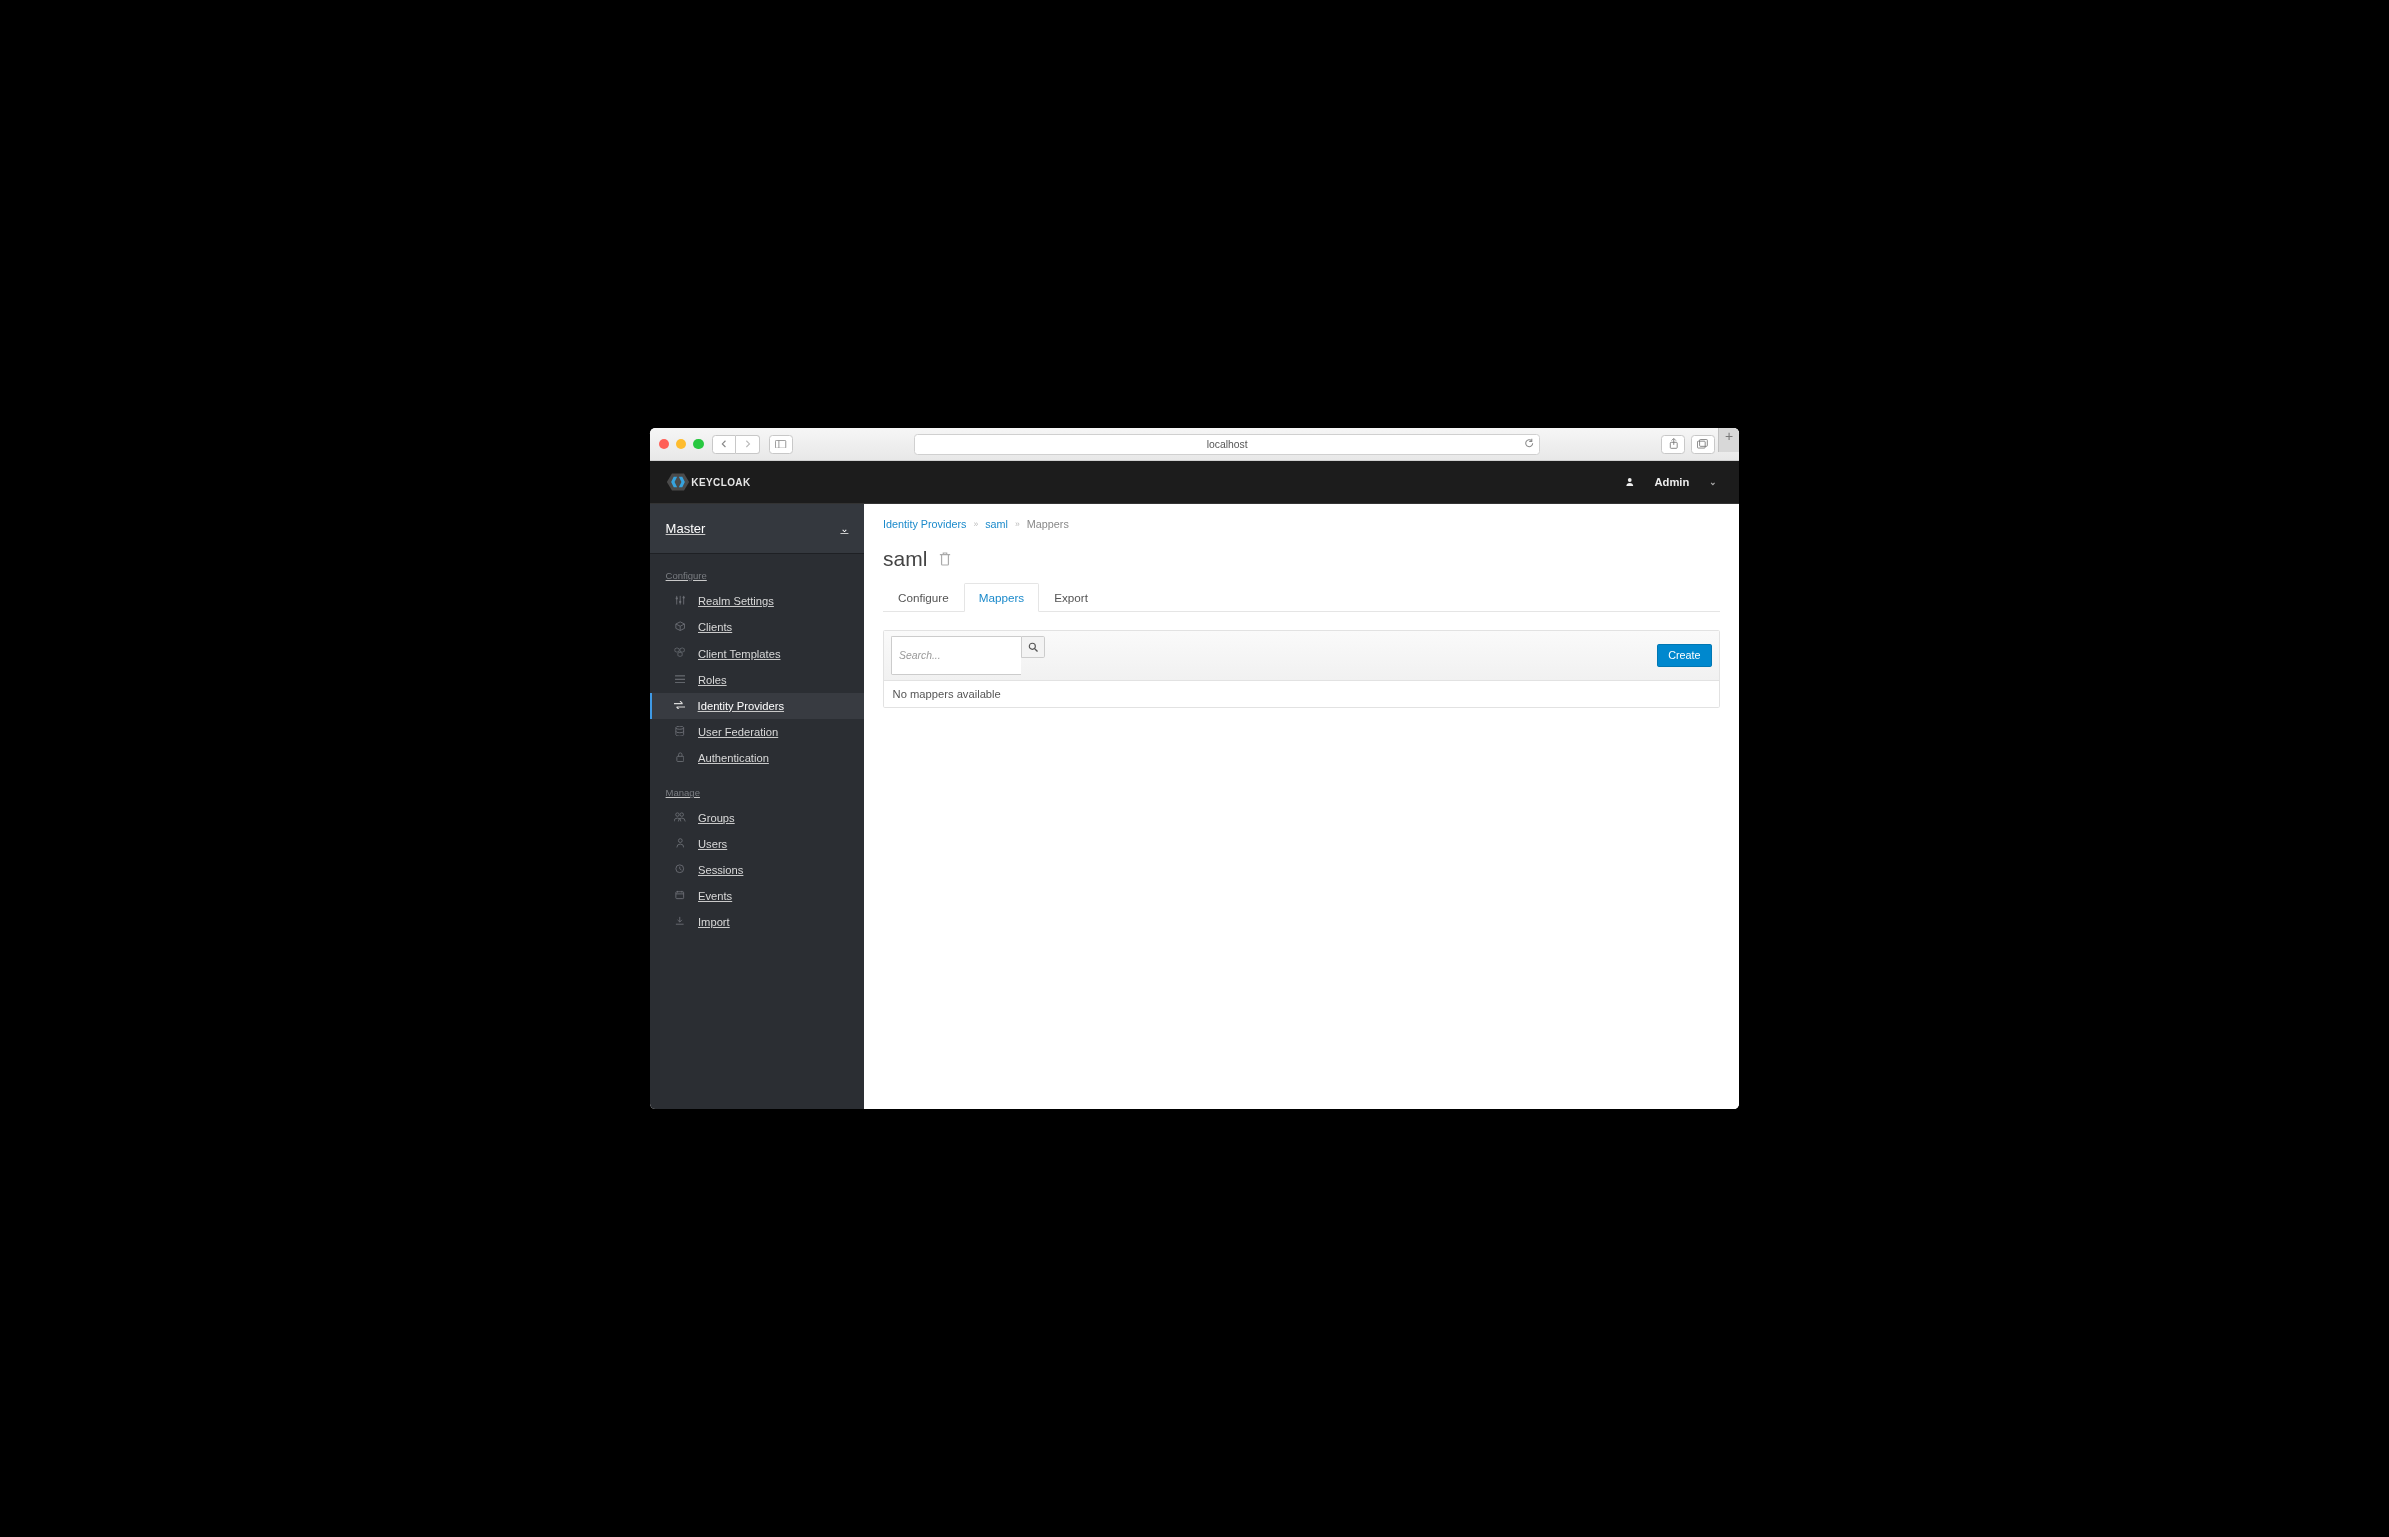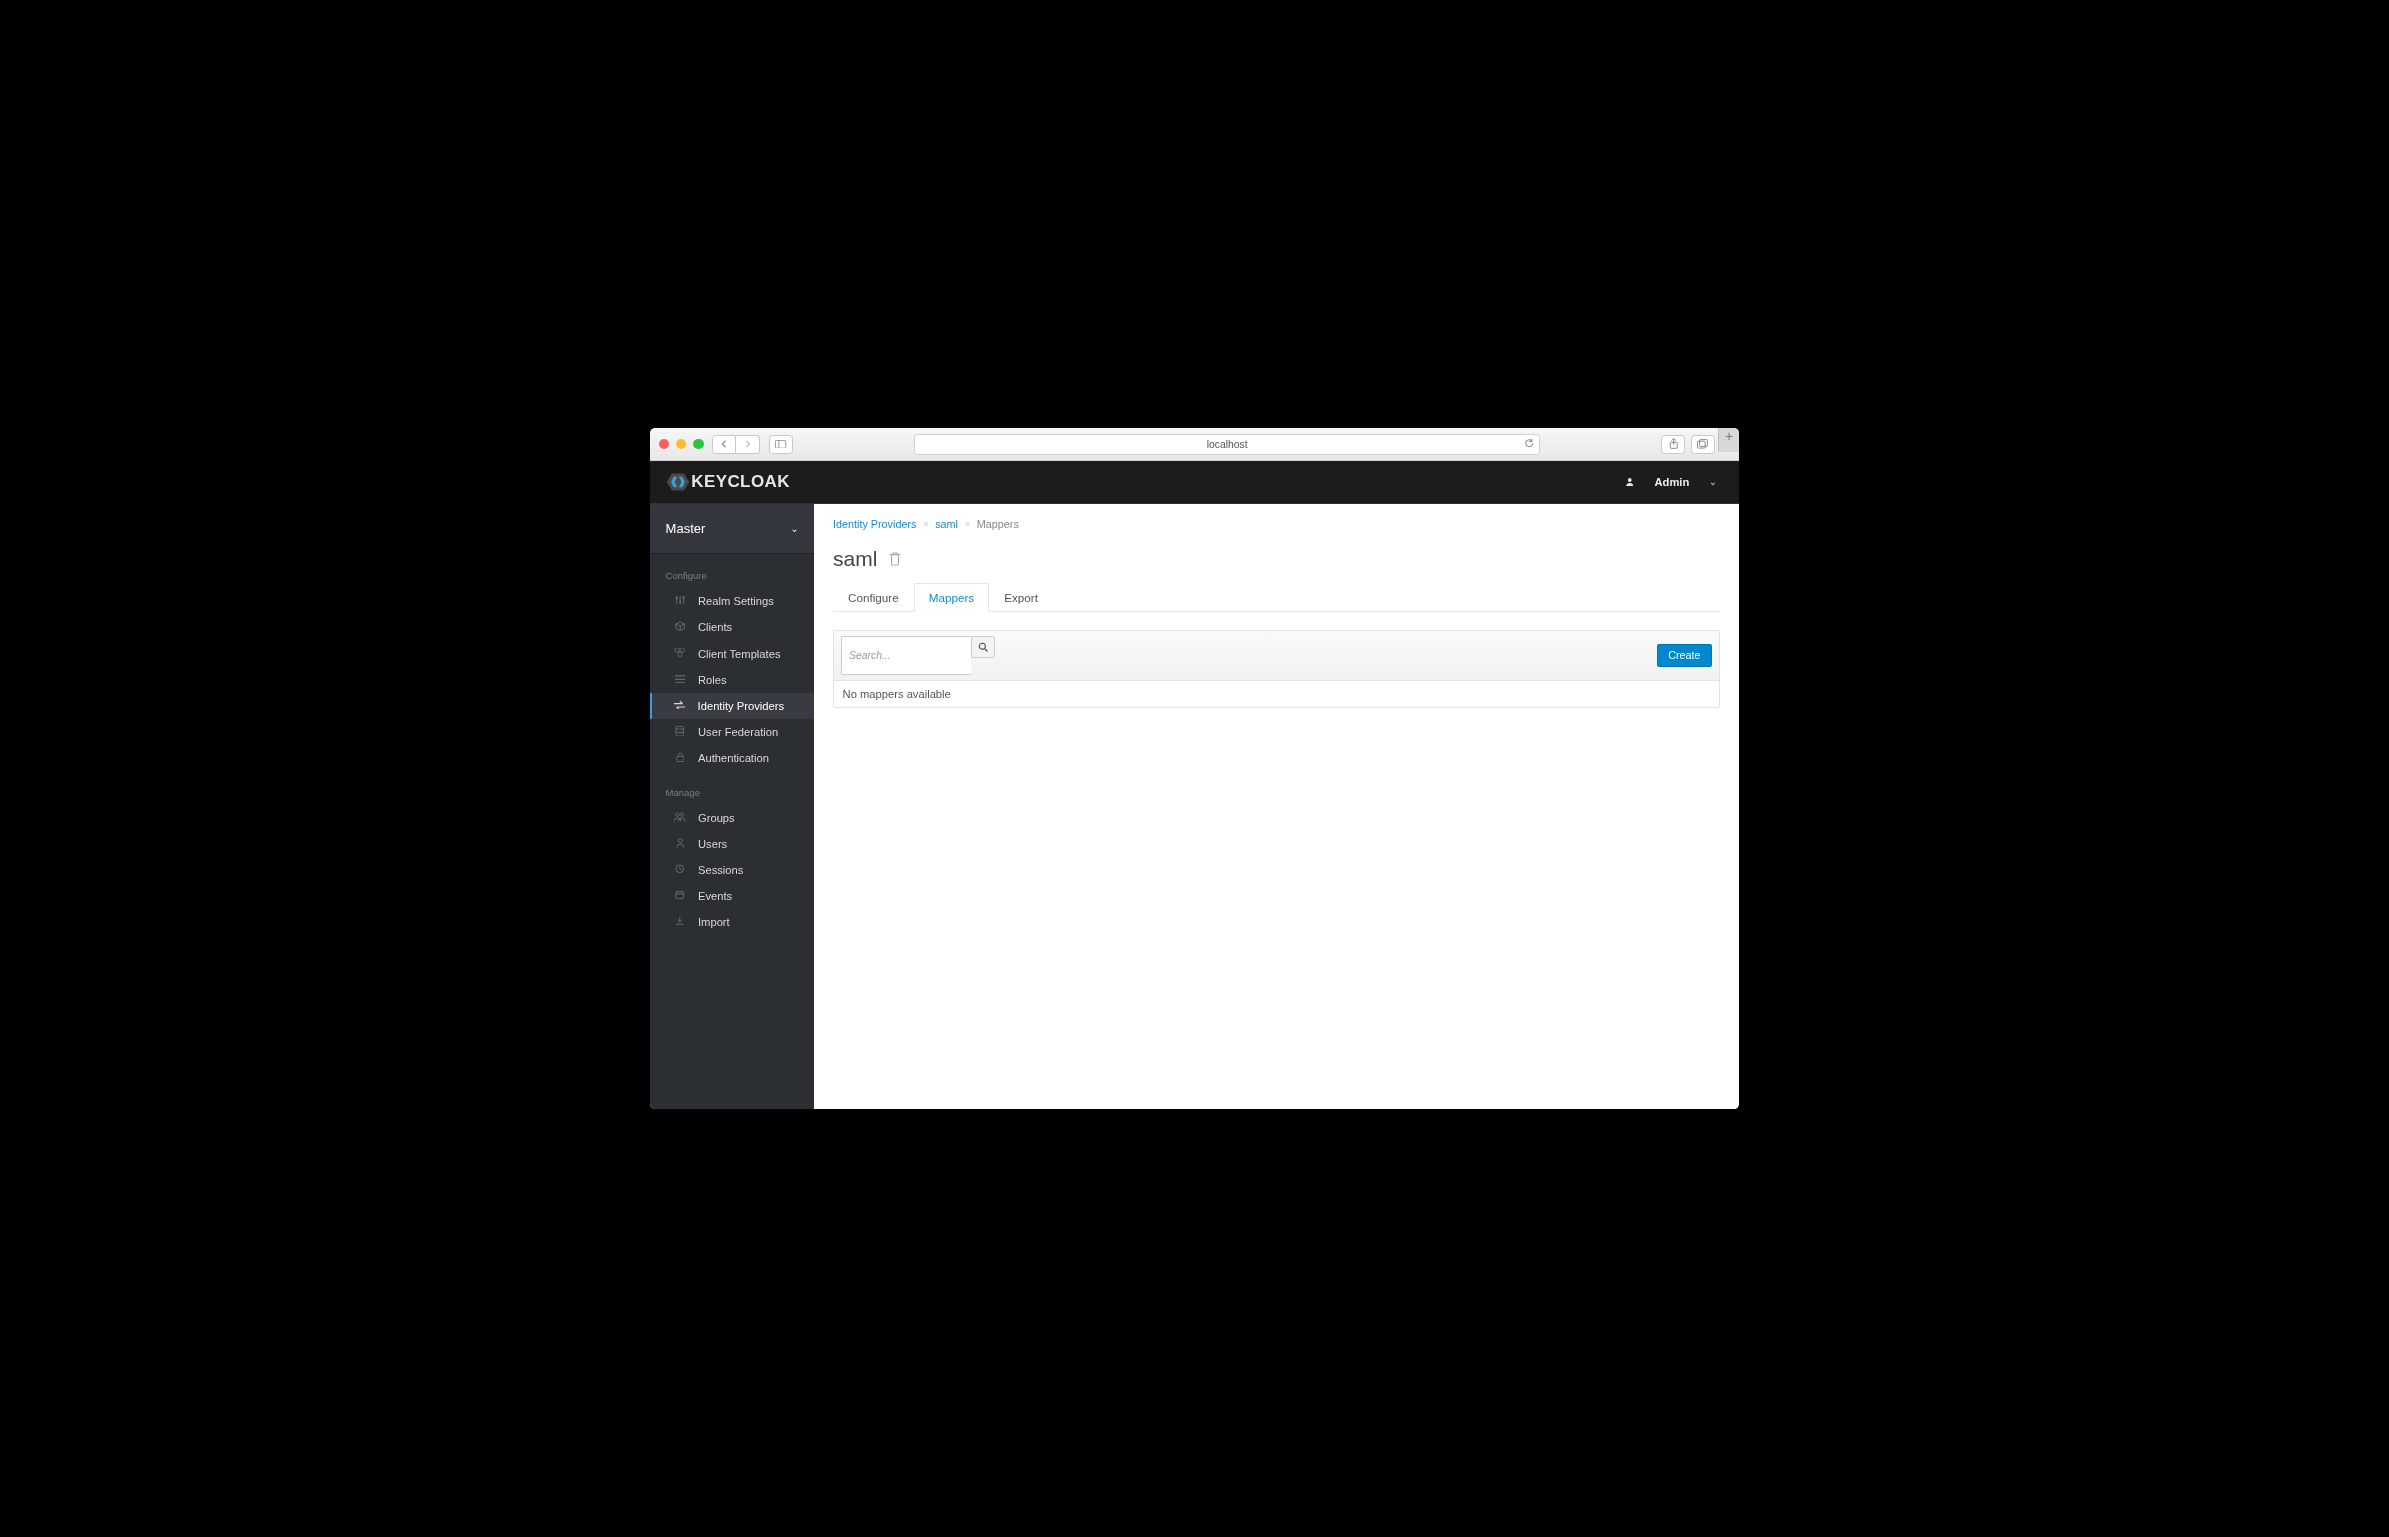--- a/index.html
+++ b/index.html
@@ -86,38 +86,38 @@
       height: 43px;
       background: #1c1c1c;
       display: flex;
       align-items: center;
       justify-content: space-between;
       padding: 0 17.3px 0 15.6px;
       border-bottom: 0.9px solid #333;
     }
     .logo {
       display: flex; align-items: center; gap: 1.7px;
-      color: #e6e6e6; font-weight: 700; font-size: 17px; letter-spacing: 0.4px;
+      color: #e6e6e6; font-weight: 700; font-size: 10px; letter-spacing: 0.4px;
     }
     .logo-icon {
       width: 24px; height: 24px; position: relative;
       display: flex; align-items: center; justify-content: center;
     }
     .logo-icon svg { width: 24px; height: 24px; }
     .user-menu {
       display: flex; align-items: center; gap: 20px;
       color: #eee; font-size: 11.2px;
       padding: 0 5.2px;
       cursor: pointer;
       font-weight: bold;
     }
     .user-menu .caret { color: #aaa; font-size: 8.6px; }
     
     .content { display: flex; min-height: 605px; }
-    .sidebar { width: 164px; background: #2b2e33; color: #c9c9c9; }
+    .sidebar { width: 214px; background: #2b2e33; color: #c9c9c9; text-decoration: underline; }
     .realm-selector {
       height: 50px;
       background: #34383e;
       border-bottom: 0.9px solid #1e2024;
       display: flex; align-items: center; justify-content: space-between;
       padding: 0 15.6px;
       color: #fff; font-size: 13px;
     }
     .realm-selector .caret { color: #fff; font-size: 9.5px; }
     .nav-heading {

